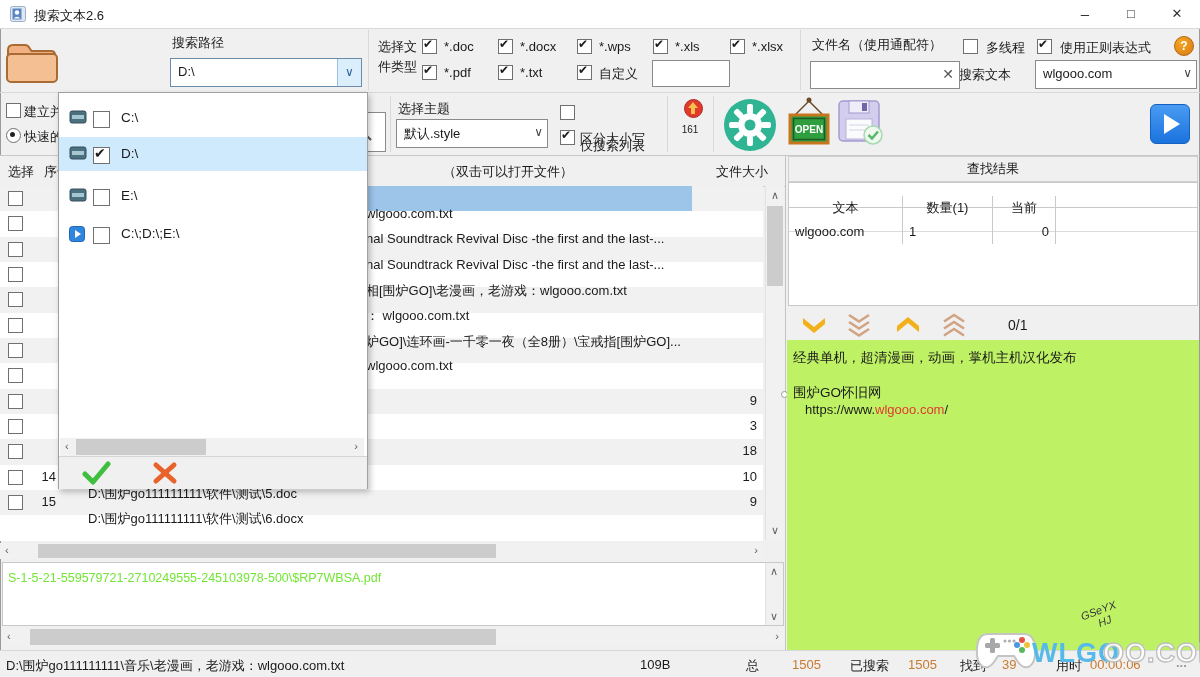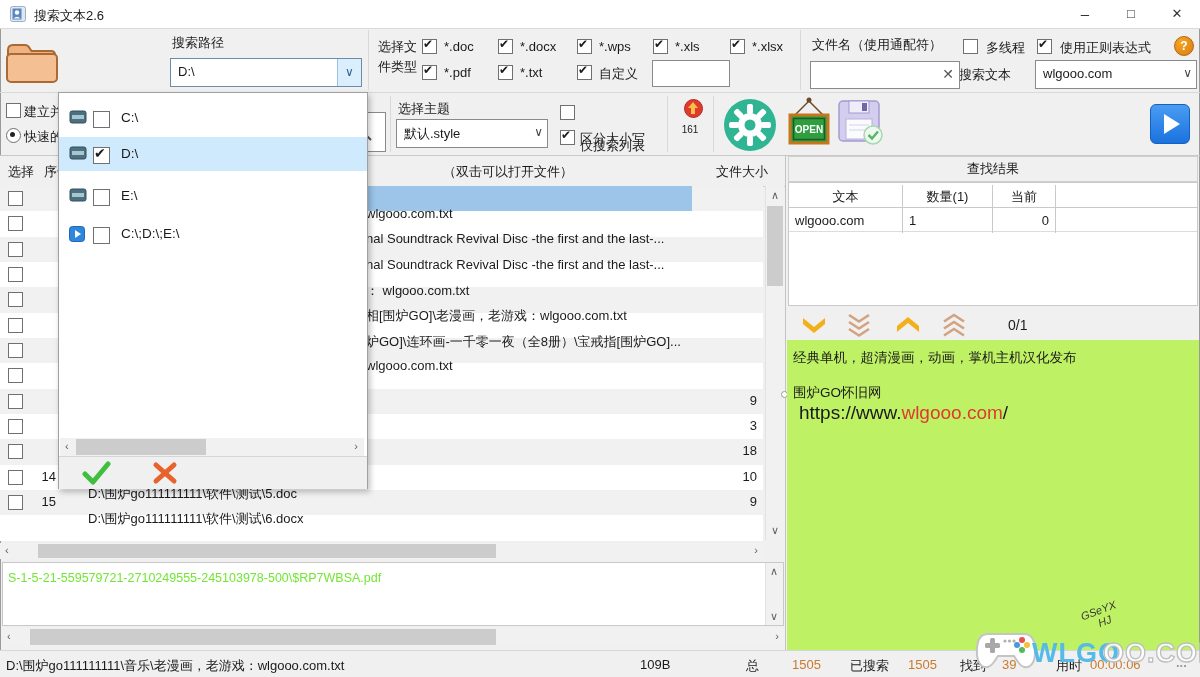--- a/index.html
+++ b/index.html
@@ -34,21 +34,21 @@
   
   #popup{position:absolute;left:58px;top:92px;width:308px;height:395px;background:#fff;
          border:1px solid #a0a0a0;z-index:50;box-shadow:2px 3px 6px rgba(0,0,0,.25);}
   .pitem{position:absolute;left:0;width:100%;height:34px;}
   .pitem.sel{background:#cfe9fd;}
   .pitem .cb{left:34px;top:10px;width:15px;height:15px;}
   .pitem .cb.checked::after{font-size:14px;top:-3px;}
   .plabel{position:absolute;left:62px;top:9px;font-size:13.5px;}
   .picon{position:absolute;left:10px;top:9px;}
   
-  .rcell{position:absolute;top:2px;height:24px;border-right:1px solid #c9c9c9;box-sizing:border-box;}
+  .rcell{position:absolute;top:13px;height:24px;border-right:1px solid #c9c9c9;box-sizing:border-box;}
   
   #wm-solid{position:absolute;left:1032px;top:638px;font-size:27px;font-weight:bold;color:#55b9e9;z-index:31;letter-spacing:1px;}
   #wm-outline{position:absolute;left:1103px;top:638px;font-size:27px;font-weight:bold;color:rgba(255,255,255,0.88);
               -webkit-text-stroke:1.3px #bdbdbd;z-index:31;letter-spacing:1px;}
   #scribble{position:absolute;left:1082px;top:604px;transform:rotate(-20deg);color:#3a3a3a;
             font-size:11px;font-style:italic;z-index:31;line-height:12px;}
   .statnum{color:#c87a2e;}
   .winbtn{position:absolute;top:0;width:46px;height:28px;text-align:center;line-height:28px;color:#333;}
 </style>
 </head>
@@ -231,27 +231,27 @@
       </div>
     <div class="frow clipped">
         <span class="cb"></span>
         <span class="fidx"></span>
         <span class="ftext">nal Soundtrack Revival Disc -the first and the last-...</span>
         <span class="fsize"></span>
       </div>
     <div class="frow clipped">
         <span class="cb"></span>
         <span class="fidx"></span>
+        <span class="ftext">相[围炉GO]\老漫画，老游戏：wlgooo.com.txt</span>
+        <span class="fsize"></span>
+      </div>
+    <div class="frow clipped">
+        <span class="cb"></span>
+        <span class="fidx"></span>
         <span class="ftext">： wlgooo.com.txt</span>
-        <span class="fsize"></span>
-      </div>
-    <div class="frow clipped">
-        <span class="cb"></span>
-        <span class="fidx"></span>
-        <span class="ftext">相[围炉GO]\老漫画，老游戏：wlgooo.com.txt</span>
         <span class="fsize"></span>
       </div>
     <div class="frow clipped">
         <span class="cb"></span>
         <span class="fidx"></span>
         <span class="ftext">炉GO]\连环画-一千零一夜（全8册）\宝戒指[围炉GO]...</span>
         <span class="fsize"></span>
       </div>
     <div class="frow clipped">
         <span class="cb"></span>
@@ -360,21 +360,21 @@
       <path d="M3 9.5 L13 3 L23 9.5"></path>
         <path d="M3 16.5 L13 10 L23 16.5"></path>
         <path d="M3 23.5 L13 17 L23 23.5"></path>
     </g>
   </svg>
   <span class="lbl" style="left:1008px;top:317px;font-size:14px;">0/1</span>
 
   <div class="abs" style="left:787px;top:340px;width:412px;height:310px;background:#bef264;">
     <span class="lbl" style="left:6px;top:9px;font-size:13.5px;">经典单机，超清漫画，动画，掌机主机汉化发布</span>
     <span class="lbl" style="left:6px;top:44px;font-size:13.5px;">围炉GO怀旧网</span>
-    <span class="lbl" style="left:12px;top:62px;font-size:19px;"><span>https://www.</span><span style="color:#e0392f;">wlgooo.com</span><span>/</span></span>
+    <span class="lbl" style="left:18px;top:62px;font-size:13px;"><span>https://www.</span><span style="color:#e0392f;">wlgooo.com</span><span>/</span></span>
   </div>
 
   <div class="abs" style="left:0;top:650px;width:1200px;height:27px;background:#f0f0f0;border-top:1px solid #d7d7d7;box-sizing:border-box;">
     <span class="lbl" style="left:6px;top:6px;">D:\围炉go111111111\音乐\老漫画，老游戏：wlgooo.com.txt</span>
     <span class="lbl" style="left:640px;top:6px;">109B</span>
     <span class="lbl" style="left:746px;top:6px;">总</span>
     <span class="lbl statnum" style="left:792px;top:6px;">1505</span>
     <span class="lbl" style="left:850px;top:6px;">已搜索</span>
     <span class="lbl statnum" style="left:908px;top:6px;">1505</span>
     <span class="lbl" style="left:960px;top:6px;">找到</span>

